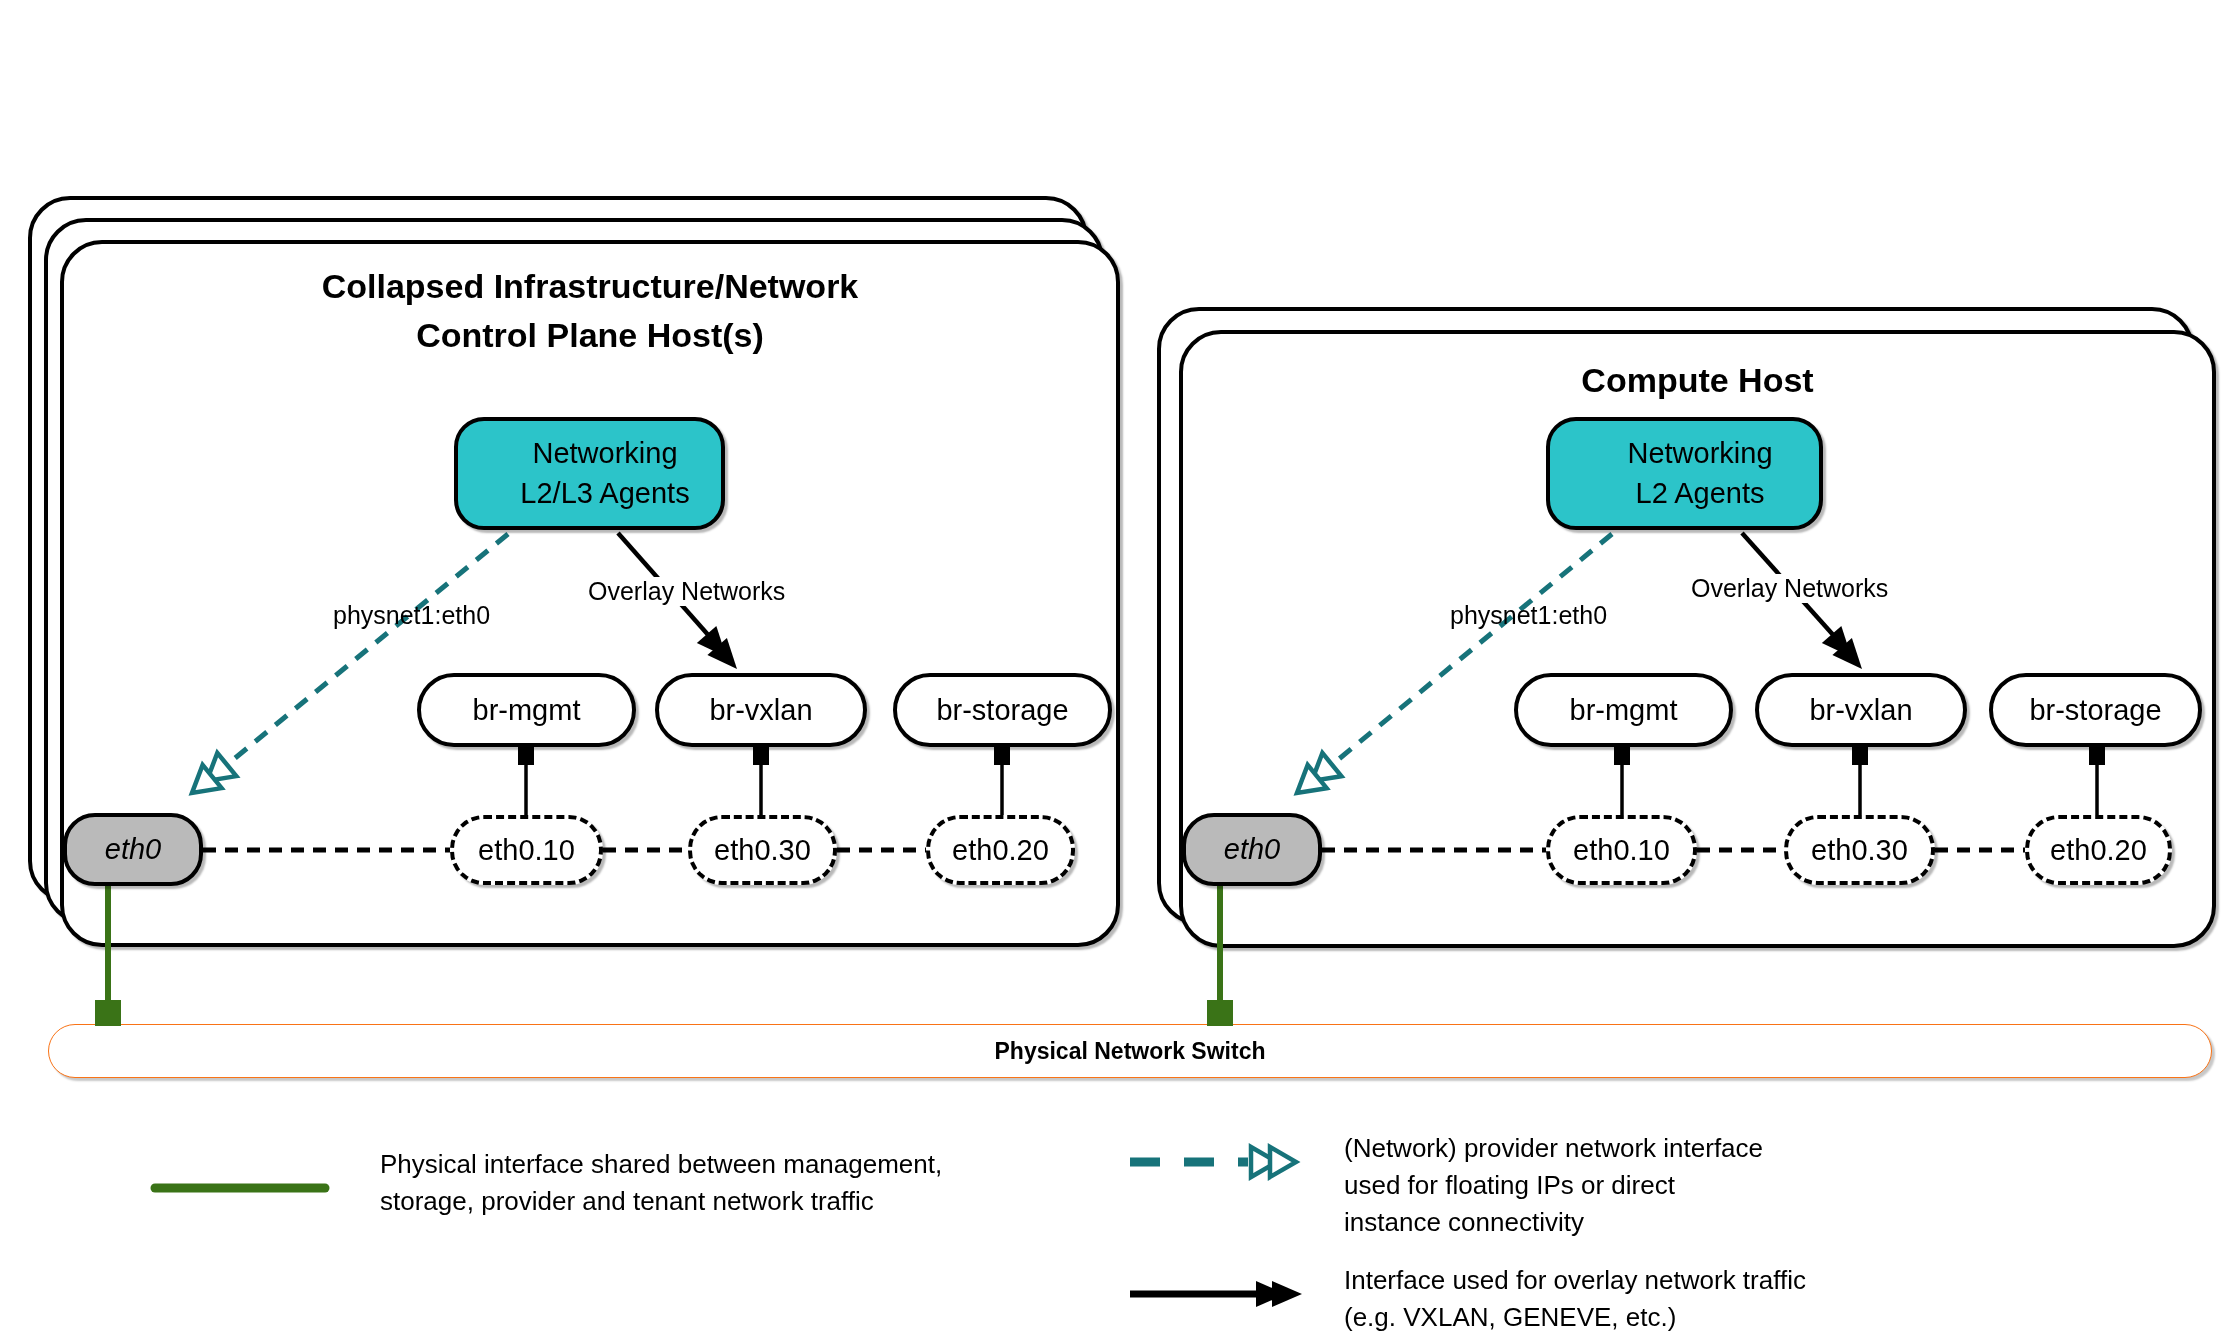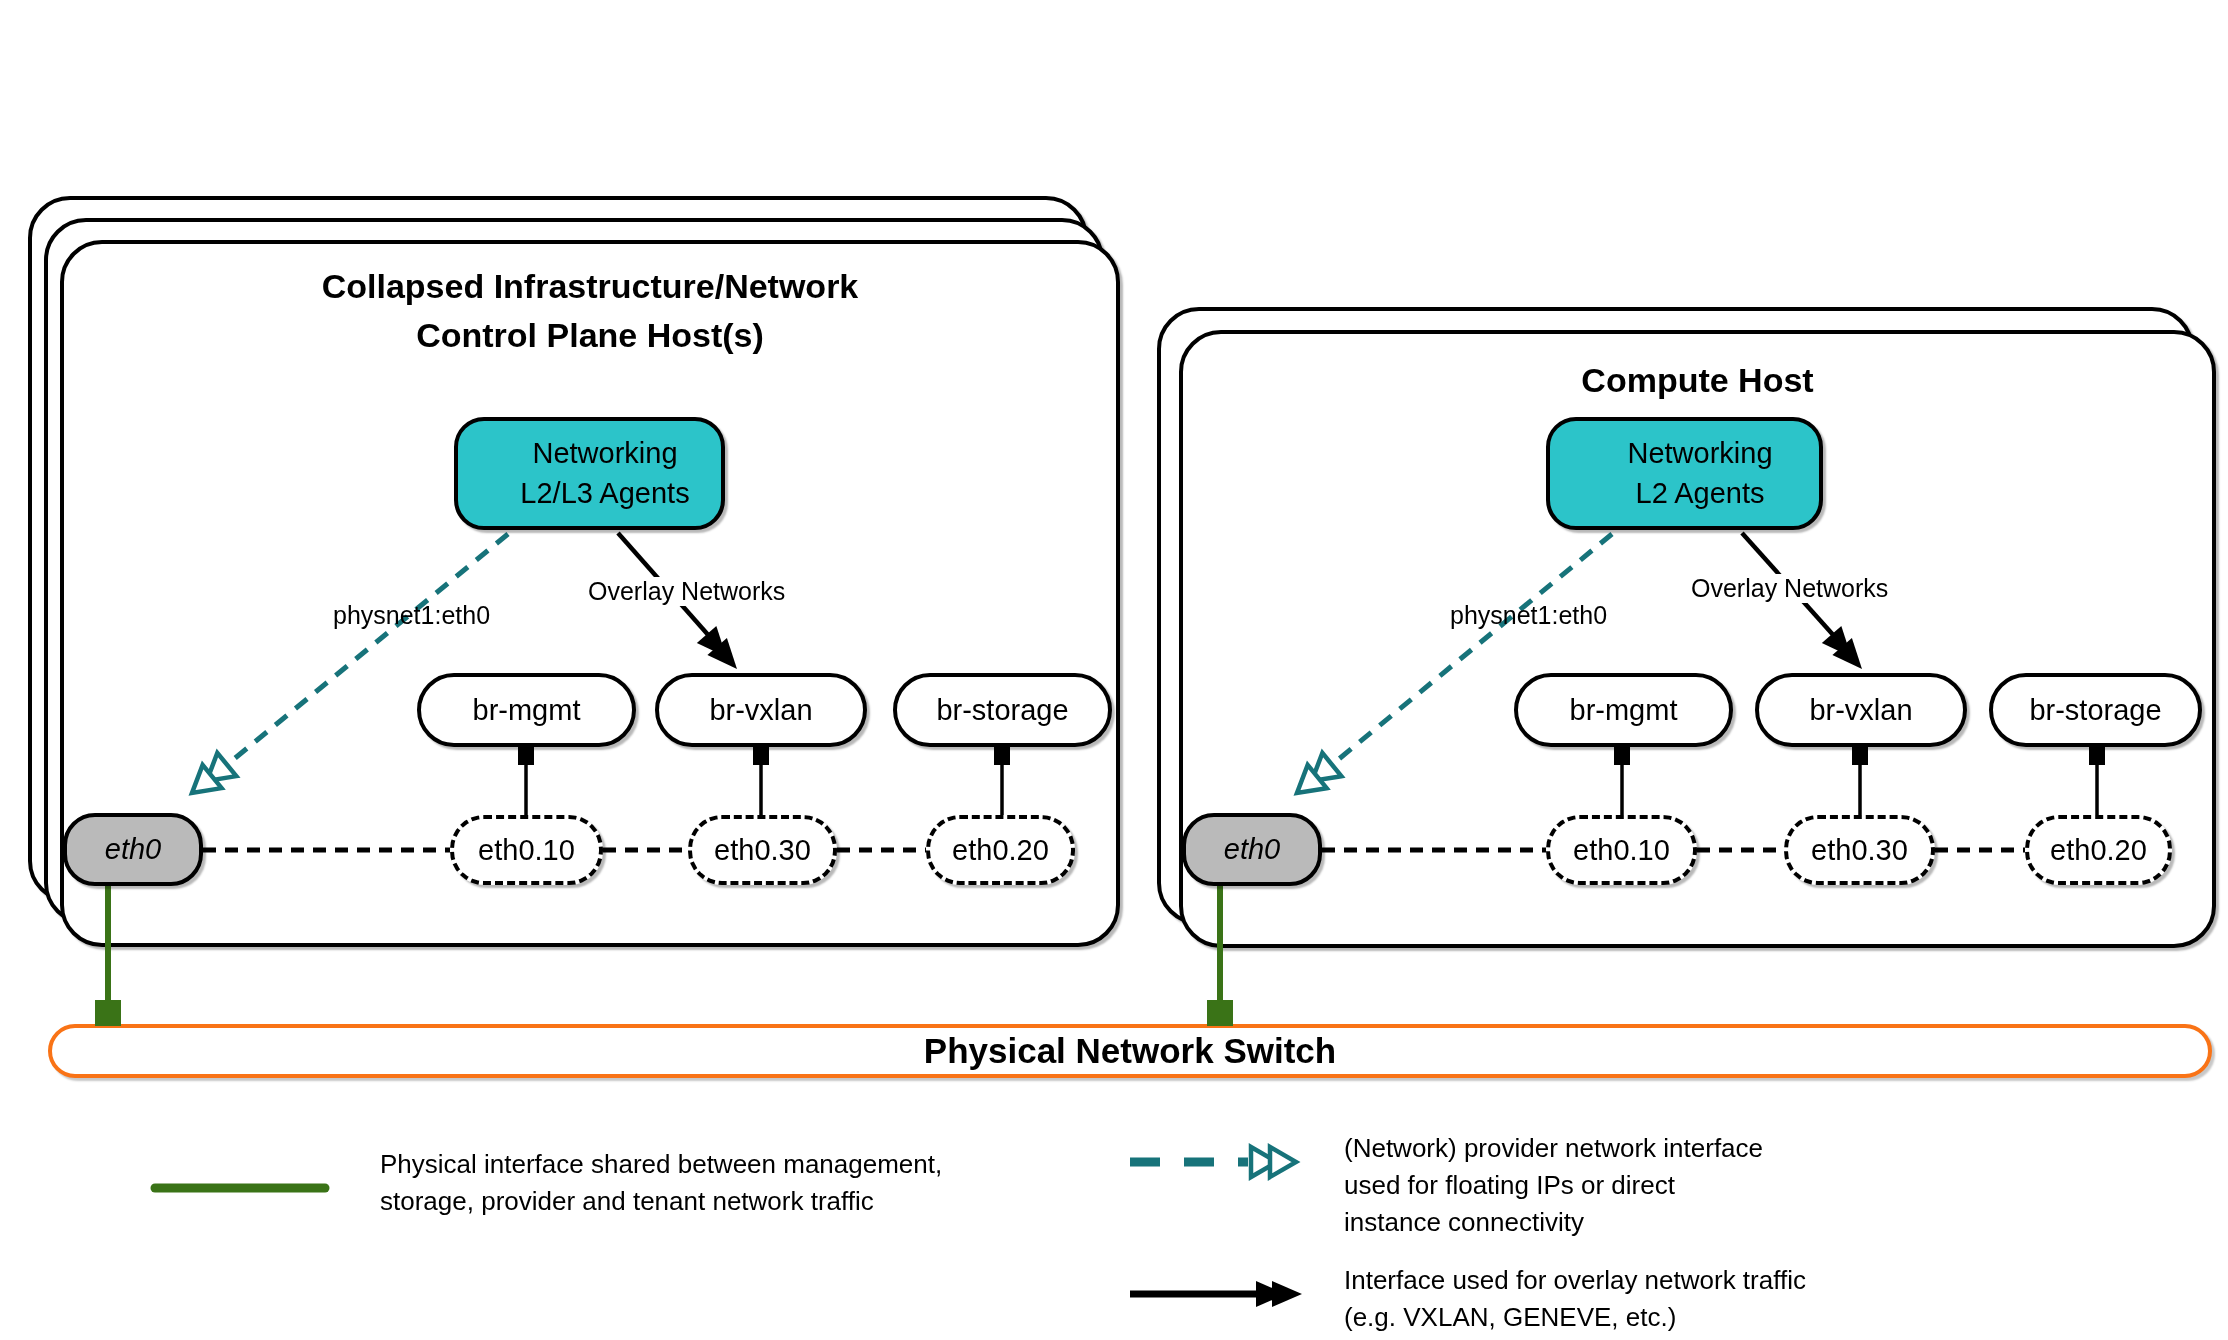--- a/index.html
+++ b/index.html
@@ -28,23 +28,23 @@
   .agent{
     background:var(--teal-fill);border-radius:30px;line-height:1.35;white-space:pre-line;padding-left:31px;
   }
   .bridge{border-radius:40px;}
   .vlan{border-style:dashed;border-radius:34px;}
   .eth{background:var(--gray-fill);border-radius:32px;font-style:italic;}
   .arrow-label{position:absolute;font-size:25px;white-space:nowrap;}
   .overlay-label{background:#fff;padding:0 6px;}
   .switch-bar{
     position:absolute;left:48px;top:1024px;width:2164px;height:54px;
-    border:4px solid #f97316;border-radius:29px;background:#fff;
+    border:1px solid #f97316;border-radius:29px;background:#fff;
     display:flex;align-items:center;justify-content:center;
-    font-weight:bold;font-size:35px;box-shadow:3px 3px 2px rgba(0,0,0,0.22);
+    font-weight:bold;font-size:23px;box-shadow:3px 3px 2px rgba(0,0,0,0.22);
   }
   .legend-text{position:absolute;font-size:26px;line-height:1.42;white-space:pre-line;}
   svg.overlay{position:absolute;left:0;top:0;pointer-events:none;}
   
   .c-line{stroke:#000;stroke-width:3.5;fill:none;}
   .c-plug{fill:#000;}
   .chain{stroke:#000;stroke-width:5;stroke-dasharray:13 9;fill:none;}
   .teal-dash{stroke:var(--teal-line);stroke-width:5;stroke-dasharray:15 11;fill:none;}
   .teal-head{fill:#fff;stroke:var(--teal-line);stroke-width:4.5;}
   .black-line{stroke:#000;stroke-width:4.5;fill:none;}

